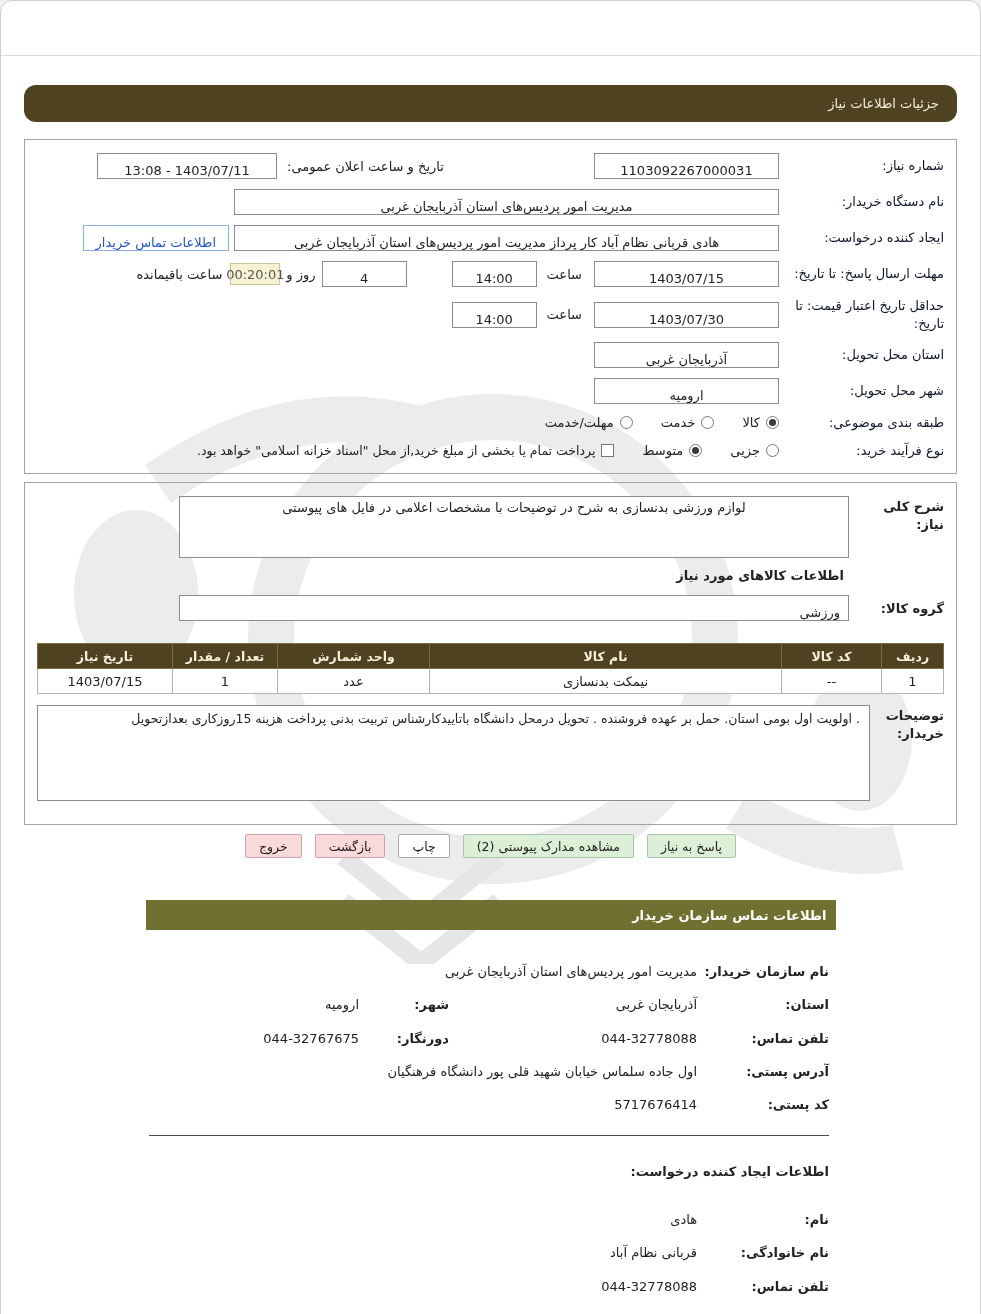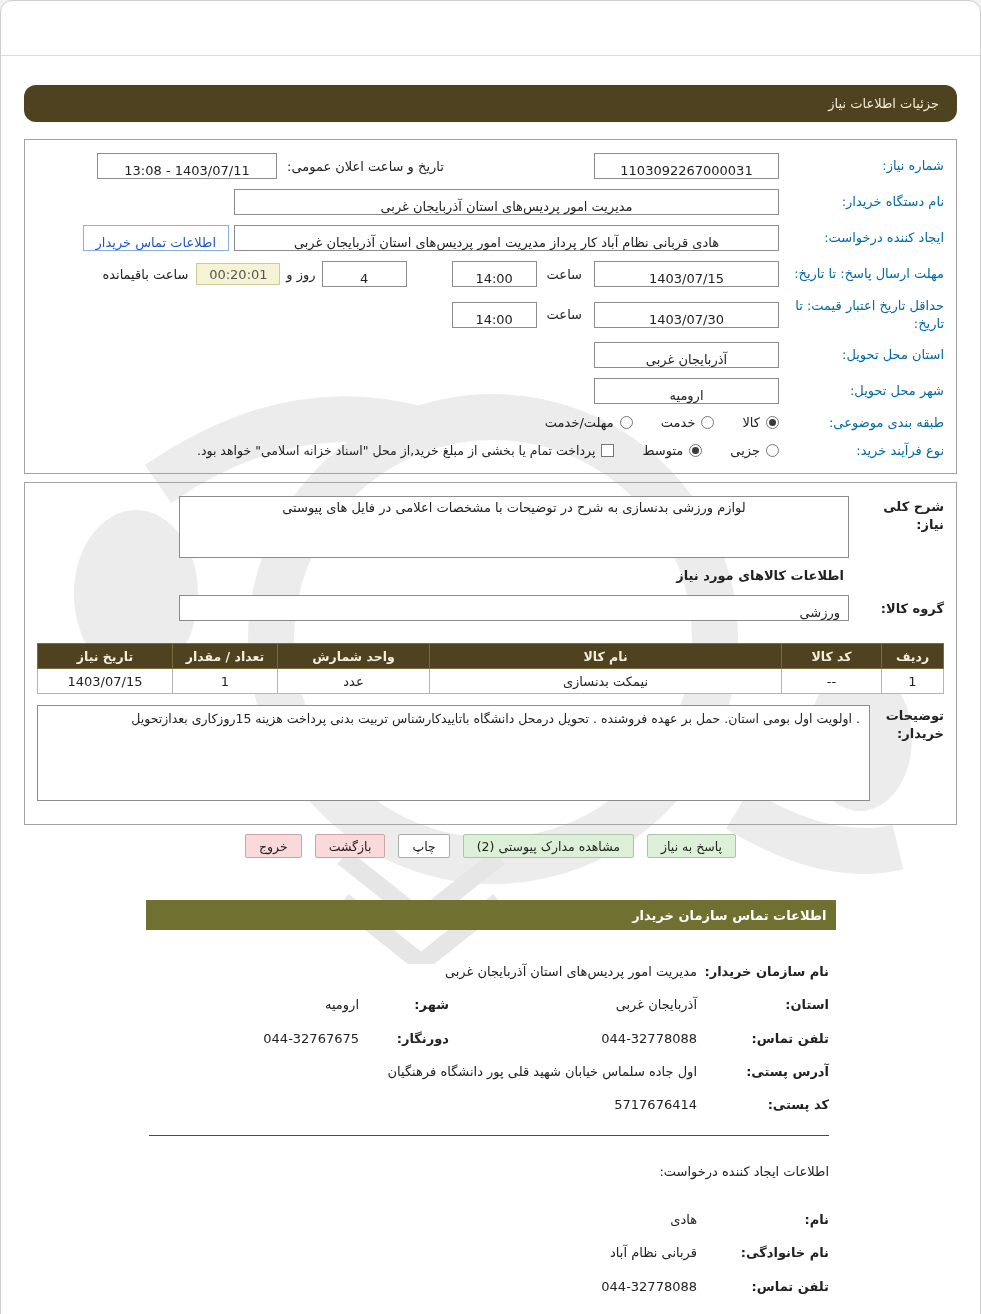--- a/index.html
+++ b/index.html
@@ -11,36 +11,36 @@
   .content { position:relative; z-index:1; }
 
   .title-bar { margin:29px 23px 17px; height:37px; background:#4e4220; color:#f2ecd8;
                display:flex; align-items:center; padding:0 18px; font-size:13px;border-radius:12px; }
 
   .box { margin:0 23px; border:1px solid #a3a3a3; padding:13px 12px 4px; background:transparent; }
   .box2 { margin-top:8px; padding-bottom:13px; }
 
   .frow { display:flex; align-items:center; margin-bottom:10px; }
   .align-top { align-items:flex-start; }
-  .lbl { width:165px; padding-left:10px; color:#0369a1; line-height:1.35; flex:none; }
+  .lbl { width:165px; padding-left:10px; color:#0f172a; line-height:1.35; flex:none; }
   .lbl2 { margin-left:10px; white-space:nowrap; }
   .fgroup { display:flex; align-items:center; }
   .left-group { margin-right:auto; margin-left:60px; }
 
   .ibox { border:1px solid #8c8c8c; background:#fff; height:26px; display:flex; align-items:flex-end;
           justify-content:center; padding:0 6px; flex:none; overflow:hidden; white-space:nowrap; }
   .ibox.start { justify-content:flex-start; padding-right:8px; }
   .w185{width:185px} .w180{width:180px} .w545{width:545px} .w85{width:85px} .w670{width:670px}
   .mr5{margin-right:5px} .mr6{margin-right:6px} .mr8{margin-right:8px} .mr10{margin-right:10px}
   .mr12{margin-right:12px} .mr45{margin-right:45px}
 
   .linkbox { border-color:#8ab0dd; padding:0 12px; }
   .linktext { color:#2255cc; }
 
-  .countdown { width:84px; height:22px; background:#f6f2d4; border:1px solid #cdc79e; color:#555;
+  .countdown { width:50px; height:22px; background:#f6f2d4; border:1px solid #cdc79e; color:#555;
                display:flex; align-items:center; justify-content:center; flex:none; }
 
   .opt { display:flex; align-items:center; gap:6px; }
   .opt + .opt { margin-right:28px; }
   .chkopt { margin-right:38px; }
   .chk-text { font-size:12.5px; white-space:nowrap; }
   .radio { width:13px; height:13px; border:1px solid #777; border-radius:50%; background:#fff;
            display:inline-block; position:relative; flex:none; }
   .radio.checked::after { content:""; position:absolute; top:2px; left:2px; right:2px; bottom:2px;
                           background:#3a3a3a; border-radius:50%; }
@@ -67,21 +67,21 @@
 
   .bar2 { width:690px; margin:42px auto 33px; height:30px; background:#707030; color:#fff;
           font-weight:bold; display:flex; align-items:center; padding:0 9px; }
   .contact { width:680px; margin:0 151px 0 auto; padding-bottom:16px; }
   .crow { display:flex; margin-bottom:15px; line-height:1.4; }
   .clab { font-weight:bold; width:132px; flex:none; }
   .chalf { width:380px; display:flex; flex:none; }
   .chalf2 { display:flex; }
   .chalf2 .clab { width:90px; }
   .cdivider { border-top:1px solid #4a4a4a; margin:21px 0 28px; }
-  .csection { font-weight:normal; margin-bottom:32px; }
+  .csection { font-weight:bold; margin-bottom:32px; }
 </style>
 </head>
 <body>
 
 <div class="page">
 
   <svg class="watermark" width="890" height="575" viewBox="0 0 890 575" aria-hidden="true">
     <g fill="none" stroke="#ececec" stroke-width="46">
       <circle cx="445" cy="250" r="222"></circle>
       <path d="M 110 95 q 130 -90 260 -55"></path>

